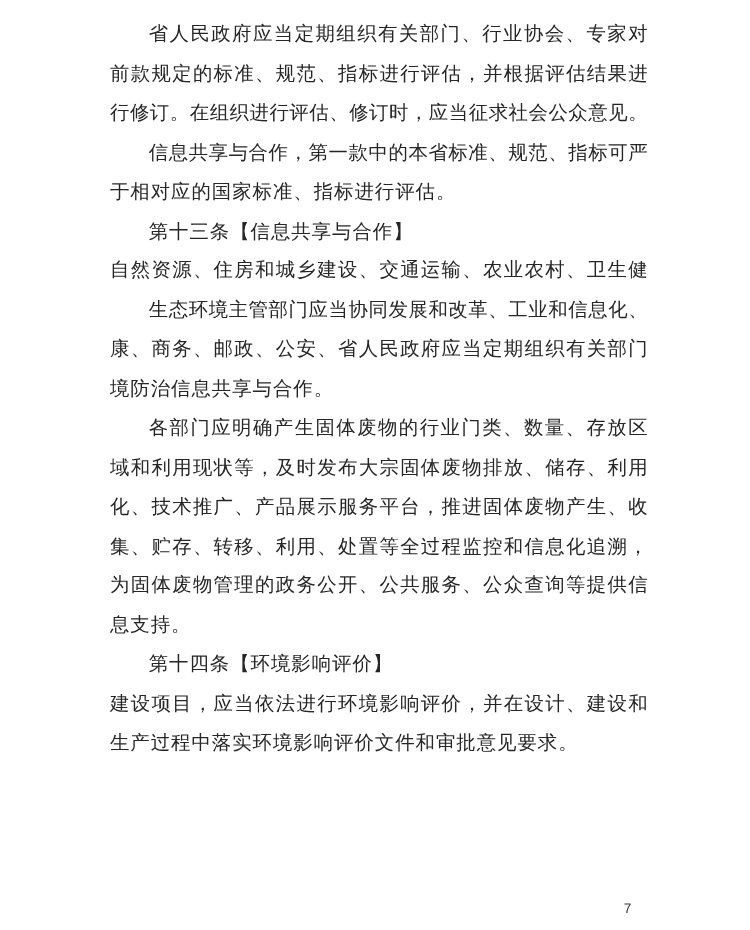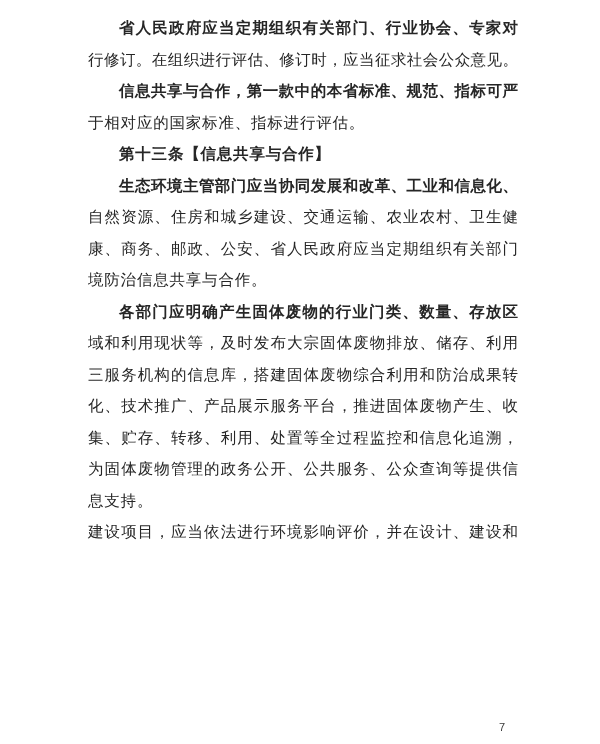--- a/index.html
+++ b/index.html
@@ -35,49 +35,50 @@
     letter-spacing: 0;
   }
   .line[data-kind="end"],
   .line[data-kind="heading"] {
     text-align-last: left;
     letter-spacing: 0.8px;
   }
   .line[data-kind="first"],
   .line[data-kind="heading"] {
     text-indent: 2em;
-    font-weight: bold;
   }
   .page-number {
     position: absolute;
     left: 499px;
     top: 720px;
     font-size: 11px;
     line-height: 14px;
     color: #3a3a3a;
     font-family: "Liberation Sans", sans-serif;
   }
 </style>
 </head>
 <body style="background: rgb(255, 255, 255);">
 
 <div class="page" style="color: rgb(38, 38, 38);">
   <div class="text-block">
       <div class="line" data-kind="first">省人民政府应当定期组织有关部门、行业协会、专家对</div>
+      <div class="line" data-kind="mid">前款规定的标准、规范、指标进行评估，并根据评估结果进</div>
       <div class="line" data-kind="mid">行修订。在组织进行评估、修订时，应当征求社会公众意见。</div>
       <div class="line" data-kind="first">信息共享与合作，第一款中的本省标准、规范、指标可严</div>
       <div class="line" data-kind="end">于相对应的国家标准、指标进行评估。</div>
       <div class="line" data-kind="heading">第十三条【信息共享与合作】</div>
+      <div class="line" data-kind="mid">自然资源、住房和城乡建设、交通运输、农业农村、卫生健</div>
       <div class="line" data-kind="first">生态环境主管部门应当协同发展和改革、工业和信息化、</div>
-      <div class="line" data-kind="mid">自然资源、住房和城乡建设、交通运输、农业农村、卫生健</div>
       <div class="line" data-kind="mid">康、商务、邮政、公安、省人民政府应当定期组织有关部门</div>
       <div class="line" data-kind="end">境防治信息共享与合作。</div>
       <div class="line" data-kind="first">各部门应明确产生固体废物的行业门类、数量、存放区</div>
       <div class="line" data-kind="mid">域和利用现状等，及时发布大宗固体废物排放、储存、利用</div>
-      <div class="line" data-kind="mid">三服务机构的信息库，搭建固体废物综合利用和防治成果转</div>
       <div class="line" data-kind="mid">化、技术推广、产品展示服务平台，推进固体废物产生、收</div>
       <div class="line" data-kind="mid">集、贮存、转移、利用、处置等全过程监控和信息化追溯，</div>
       <div class="line" data-kind="mid">为固体废物管理的政务公开、公共服务、公众查询等提供信</div>
       <div class="line" data-kind="end">息支持。</div>
+      <div class="line" data-kind="heading">第十四条【环境影响评价】</div>
       <div class="line" data-kind="mid">建设项目，应当依法进行环境影响评价，并在设计、建设和</div>
+      <div class="line" data-kind="end">生产过程中落实环境影响评价文件和审批意见要求。</div>
     </div>
   <div class="page-number">7</div>
 </div>
 
 </body></html>

